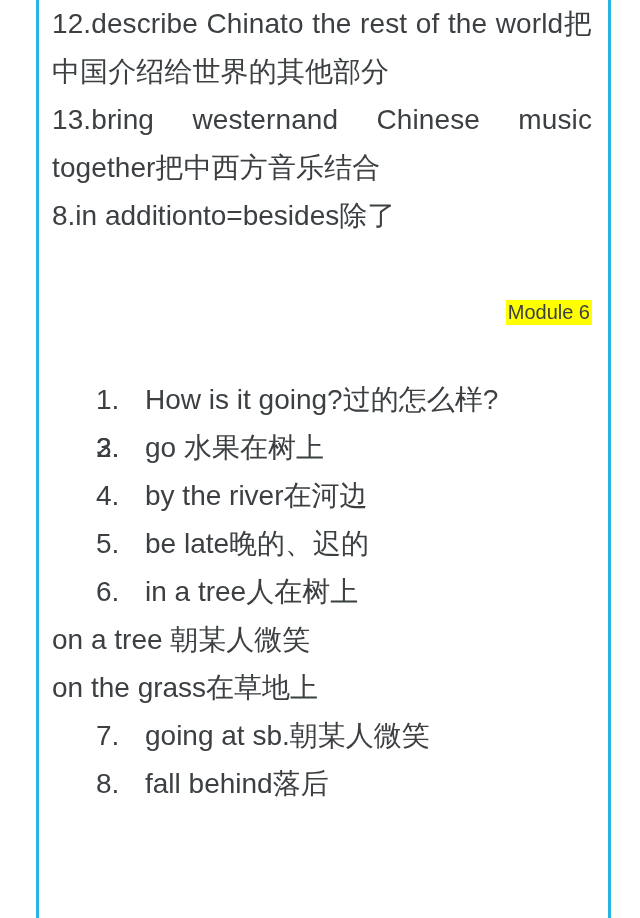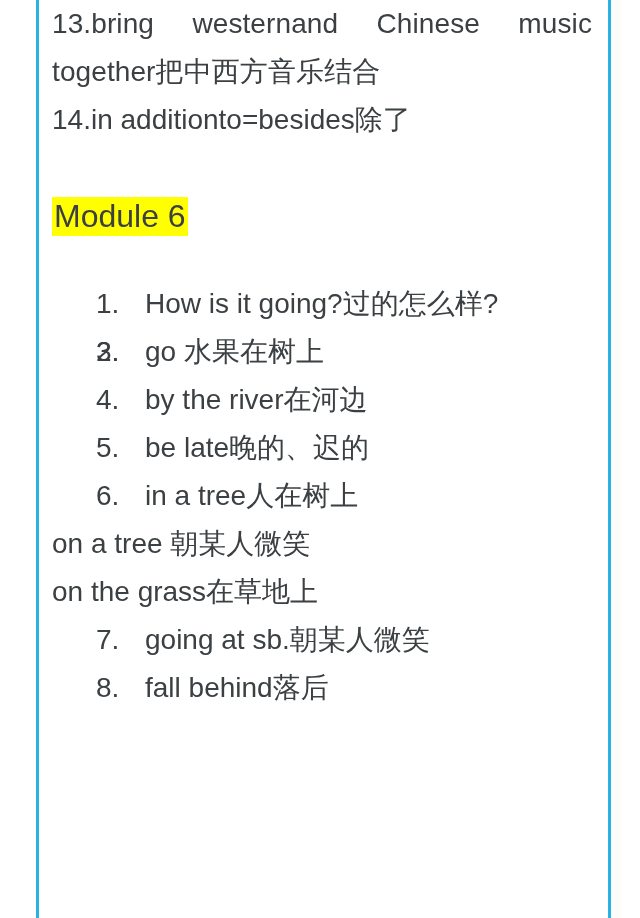--- a/index.html
+++ b/index.html
@@ -68,24 +68,25 @@
     margin: 0;
     white-space: nowrap;
   }
 
   .blank {
     height: 48px;
   }
   .blank.small { height: 40px; }
 
   .hl-line {
-    font-size: 32px;
+    font-size: 20px;
     line-height: 48px;
     margin: 0;
     white-space: nowrap;
+    text-align: right;
   }
   .hl {
     background: #ffff00;
     padding: 1px 2px 2px 2px;
   }
 
   
   ol.numlist {
     list-style: none;
     margin: 0;
@@ -116,24 +117,25 @@
 <body>
 
 <div id="page">
 
   <div class="rule left"></div>
   <div class="rule right"></div>
   <div class="right-strip"></div>
 
   <div id="content">
 
+    <p class="para">12.describe Chinato the rest of the world把中国介绍给世界的其他部分</p>
 
     <p class="para">13.bring westernand Chinese music together把中西方音乐结合</p>
 
-    <p class="flush">14.in additionto=besides除了</p>
+    <p class="flush">8.in additionto=besides除了</p>
 
     <div class="blank"></div>
 
     <p class="hl-line"><span class="hl">Module 6</span></p>
 
     <div class="blank small"></div>
 
     <ol class="numlist">
 
       <li>

